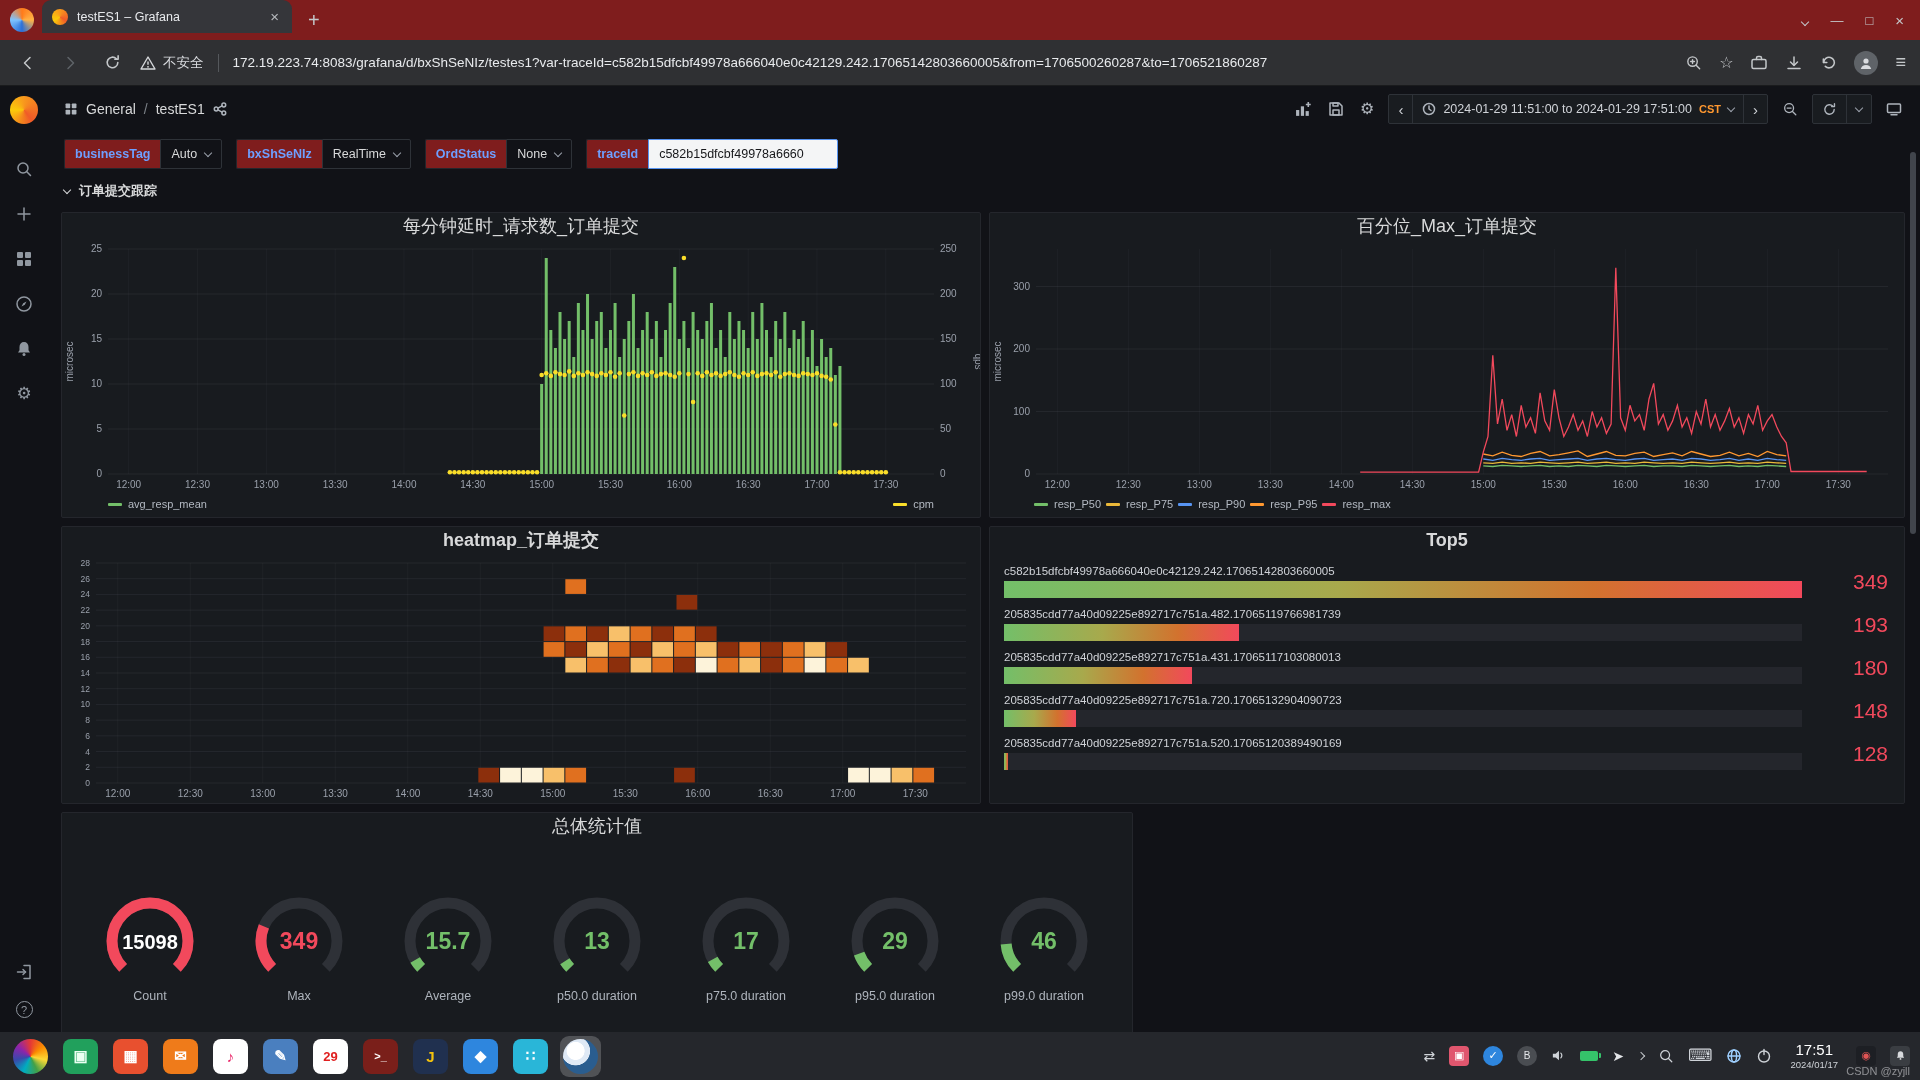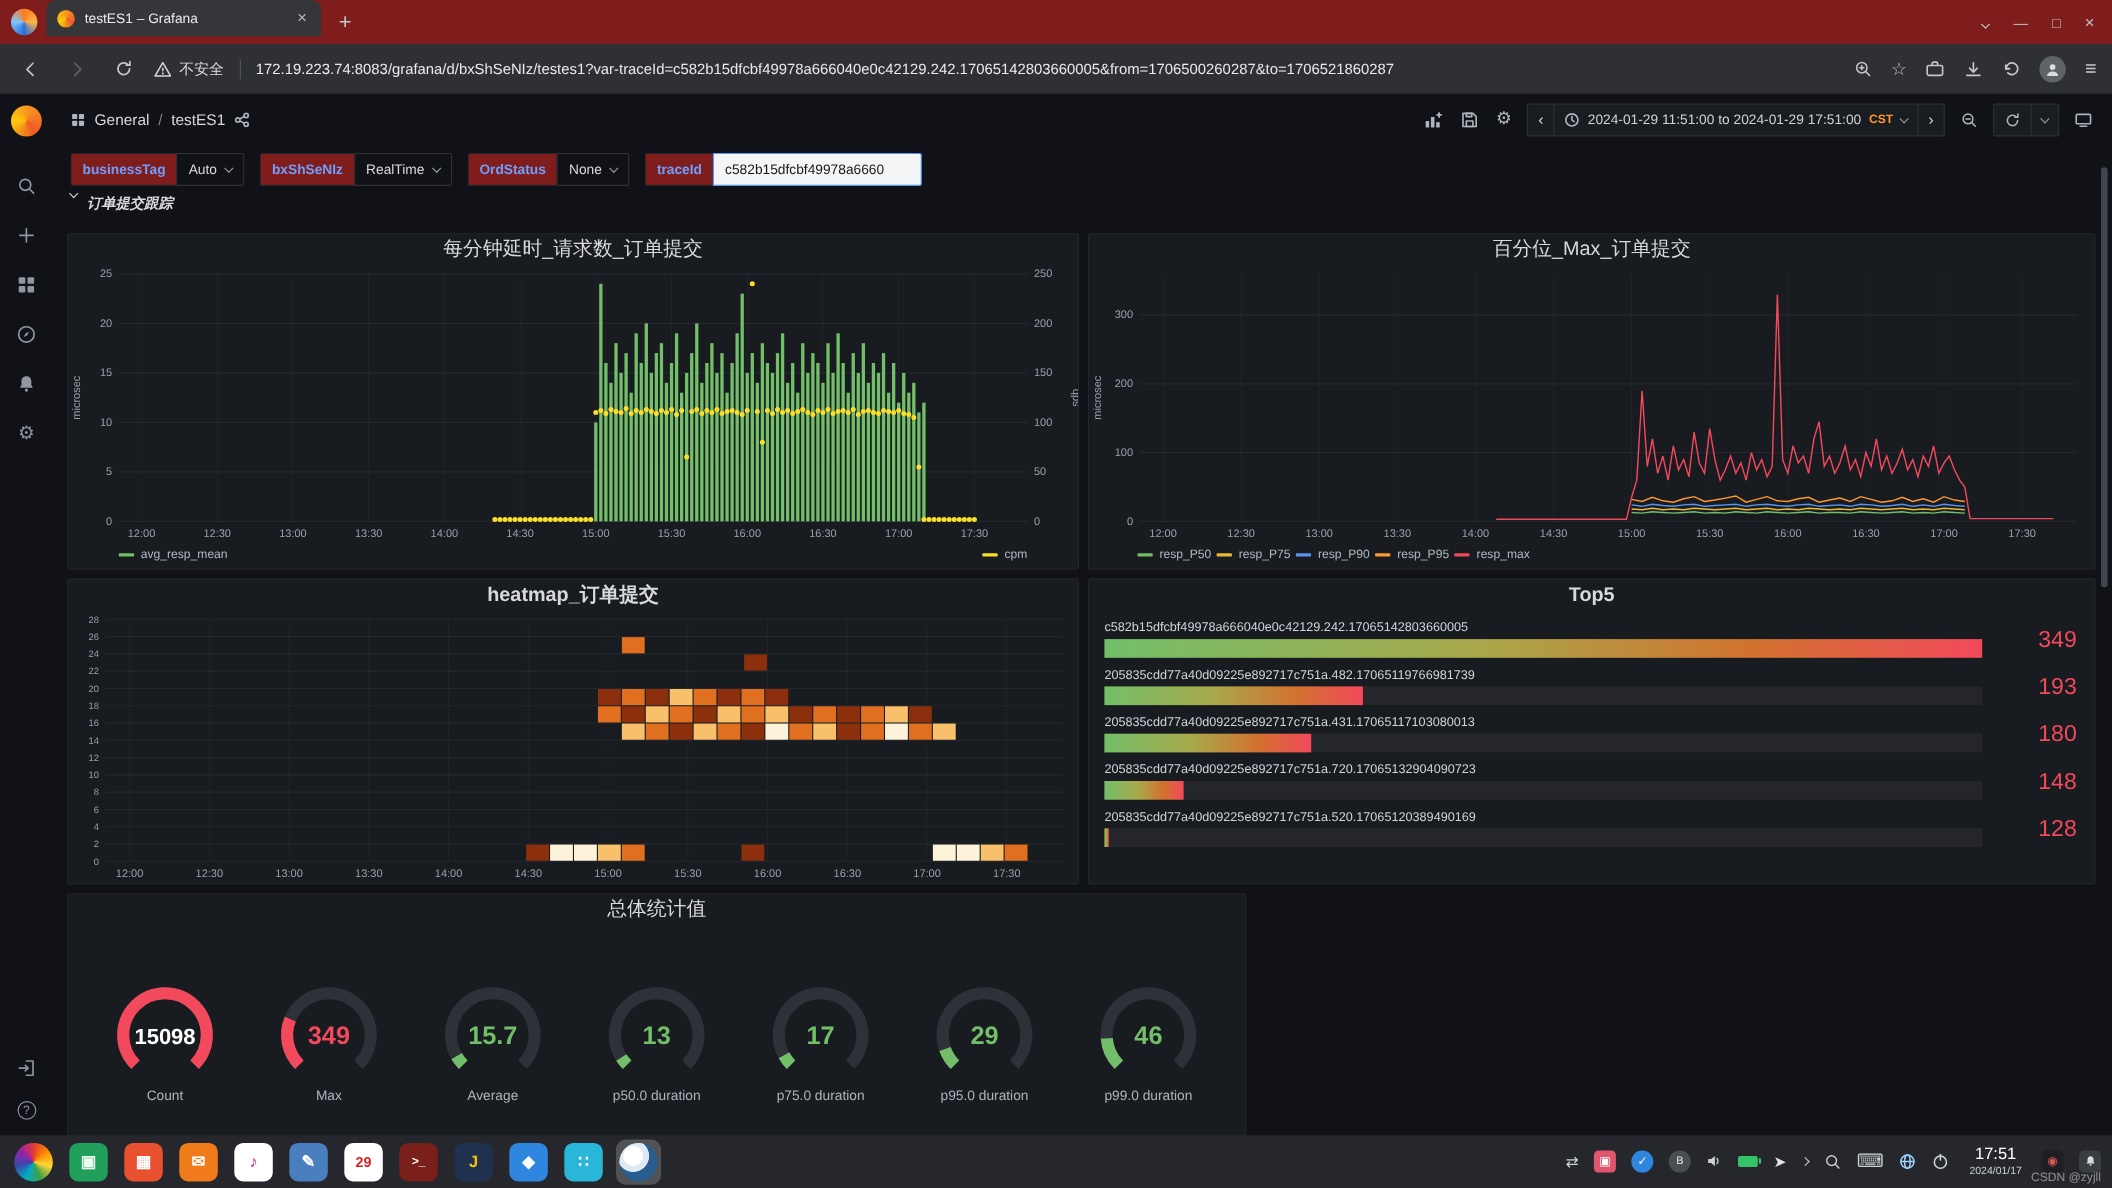--- a/index.html
+++ b/index.html
@@ -47,21 +47,21 @@
   .seg{background:transparent;border:none;color:#d0d3d8;display:flex;align-items:center;gap:7px;font-size:12.5px;padding:0 9px;border-left:1px solid #2e3238;}
   .seg:first-child{border-left:none;}
   .tz{color:#ff9830;font-weight:700;font-size:11px;}
 
   .varbar{height:44px;display:flex;align-items:center;gap:14px;padding:0 16px;}
   .var{display:flex;height:30px;align-items:stretch;font-size:12.5px;}
   .var-label{display:flex;align-items:center;padding:0 10px;background:#7f1d1d;border:1px solid #24262c;border-right:none;border-radius:2px 0 0 2px;color:#6e9fff;font-weight:600;}
   .var-value{display:flex;align-items:center;gap:8px;padding:0 10px;background:#111217;border:1px solid #2e3238;border-radius:0 2px 2px 0;color:#d8d9da;}
   .var-value.input{background:#f4f5f6;color:#17181b;min-width:190px;border-color:#5794f2;}
 
-  .rowhdr{height:30px;display:flex;gap:9px;padding:0 16px;color:#d8d9da;font-size:13px;font-weight:600;font-style:italic;}
+  .rowhdr{height:30px;display:flex;align-items:center;gap:9px;padding:0 16px;color:#d8d9da;font-size:13px;font-weight:600;}
   .rowhdr .chev{border-color:#d8d9da;}
 
   .dash{flex:1;position:relative;overflow:hidden;}
   .panel{position:absolute;background:#181b1f;border:1px solid #24262c;border-radius:2px;display:flex;flex-direction:column;}
   #p1{left:13px;top:6px;width:920px;height:306px;}
   #p2{left:941px;top:6px;width:916px;height:306px;}
   #p3{left:13px;top:320px;width:920px;height:278px;}
   #p4{left:941px;top:320px;width:916px;height:278px;}
   #p5{left:13px;top:606px;width:1072px;height:300px;}
   .ptitle{height:26px;display:flex;align-items:center;justify-content:center;font-size:18px;color:#d8d9da;font-weight:500;flex:none;}

